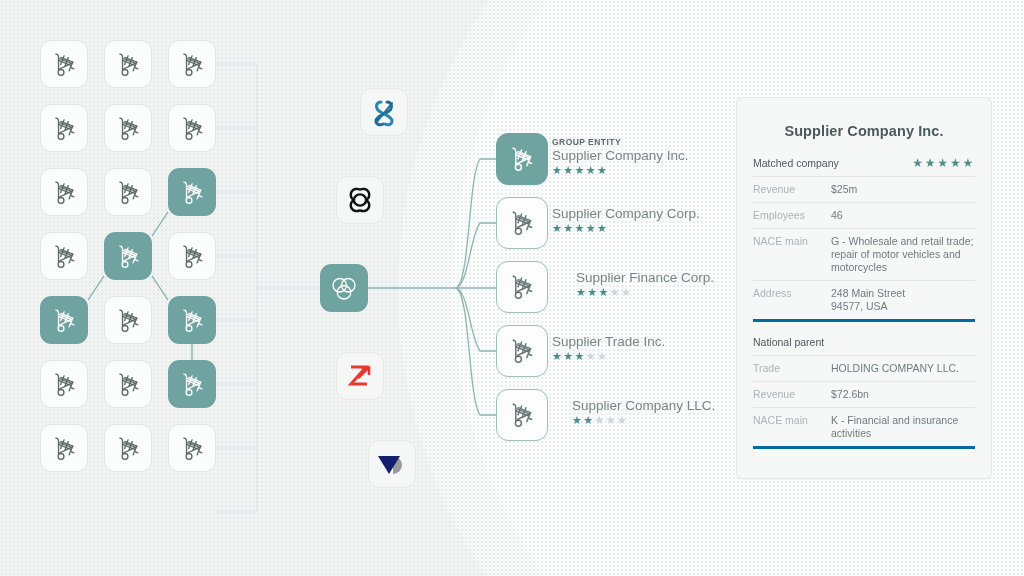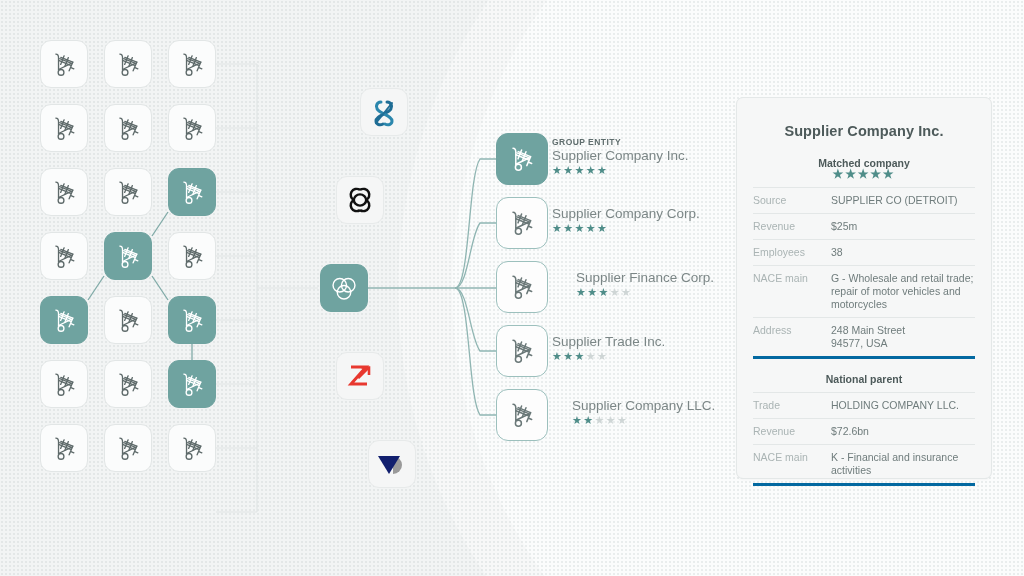--- a/index.html
+++ b/index.html
@@ -173,27 +173,26 @@
     text-align: center;
     font-size: 14.5px;
     font-weight: bold;
     color: #4d5a5a;
     padding-top: 25px;
     padding-bottom: 4px;
     letter-spacing: 0.1px;
   }
   .sect-head {
     display: flex;
-    align-items: center;
+    align-items: flex-end;
     justify-content: space-between;
     font-size: 10.5px;
-    font-weight: bold;
+    font-weight: normal;
     color: #4d5a5a;
     padding: 14px 0 7px 0;
-    flex-direction: column;
   }
   .sect-head .stars { margin-top: 0; font-size: 12px; letter-spacing: 1.8px; }
   table.kv {
     width: 100%;
     border-collapse: collapse;
   }
   table.kv td {
     border-top: 1px solid #e3e7e7;
     padding: 6px 0 6px 0;
     font-size: 10.5px;
@@ -745,30 +744,26 @@
     <div id="panel-inner">
       <div id="panel-title">Supplier Company Inc.</div>
 
       <div class="sect-head">
         <span>Matched company</span>
         <span class="stars"><span class="star fill">★</span><span class="star fill">★</span><span class="star fill">★</span><span class="star fill">★</span><span class="star fill">★</span></span>
       </div>
       <table class="kv">
         <tbody>
             <tr>
-              <td class="k">Source</td>
-              <td class="v" style="white-space: pre-line;">SUPPLIER CO (DETROIT)</td>
-            </tr>
-            <tr>
               <td class="k">Revenue</td>
               <td class="v" style="white-space: pre-line;">$25m</td>
             </tr>
             <tr>
               <td class="k">Employees</td>
-              <td class="v" style="white-space: pre-line;">38</td>
+              <td class="v" style="white-space: pre-line;">46</td>
             </tr>
             <tr>
               <td class="k">NACE main</td>
               <td class="v" style="white-space: pre-line; margin-left: 15px;">G - Wholesale and retail trade; repair of motor vehicles and motorcycles</td>
             </tr>
             <tr>
               <td class="k">Address</td>
               <td class="v" style="white-space: pre-line;">248 Main Street
 94577, USA</td>
             </tr>

